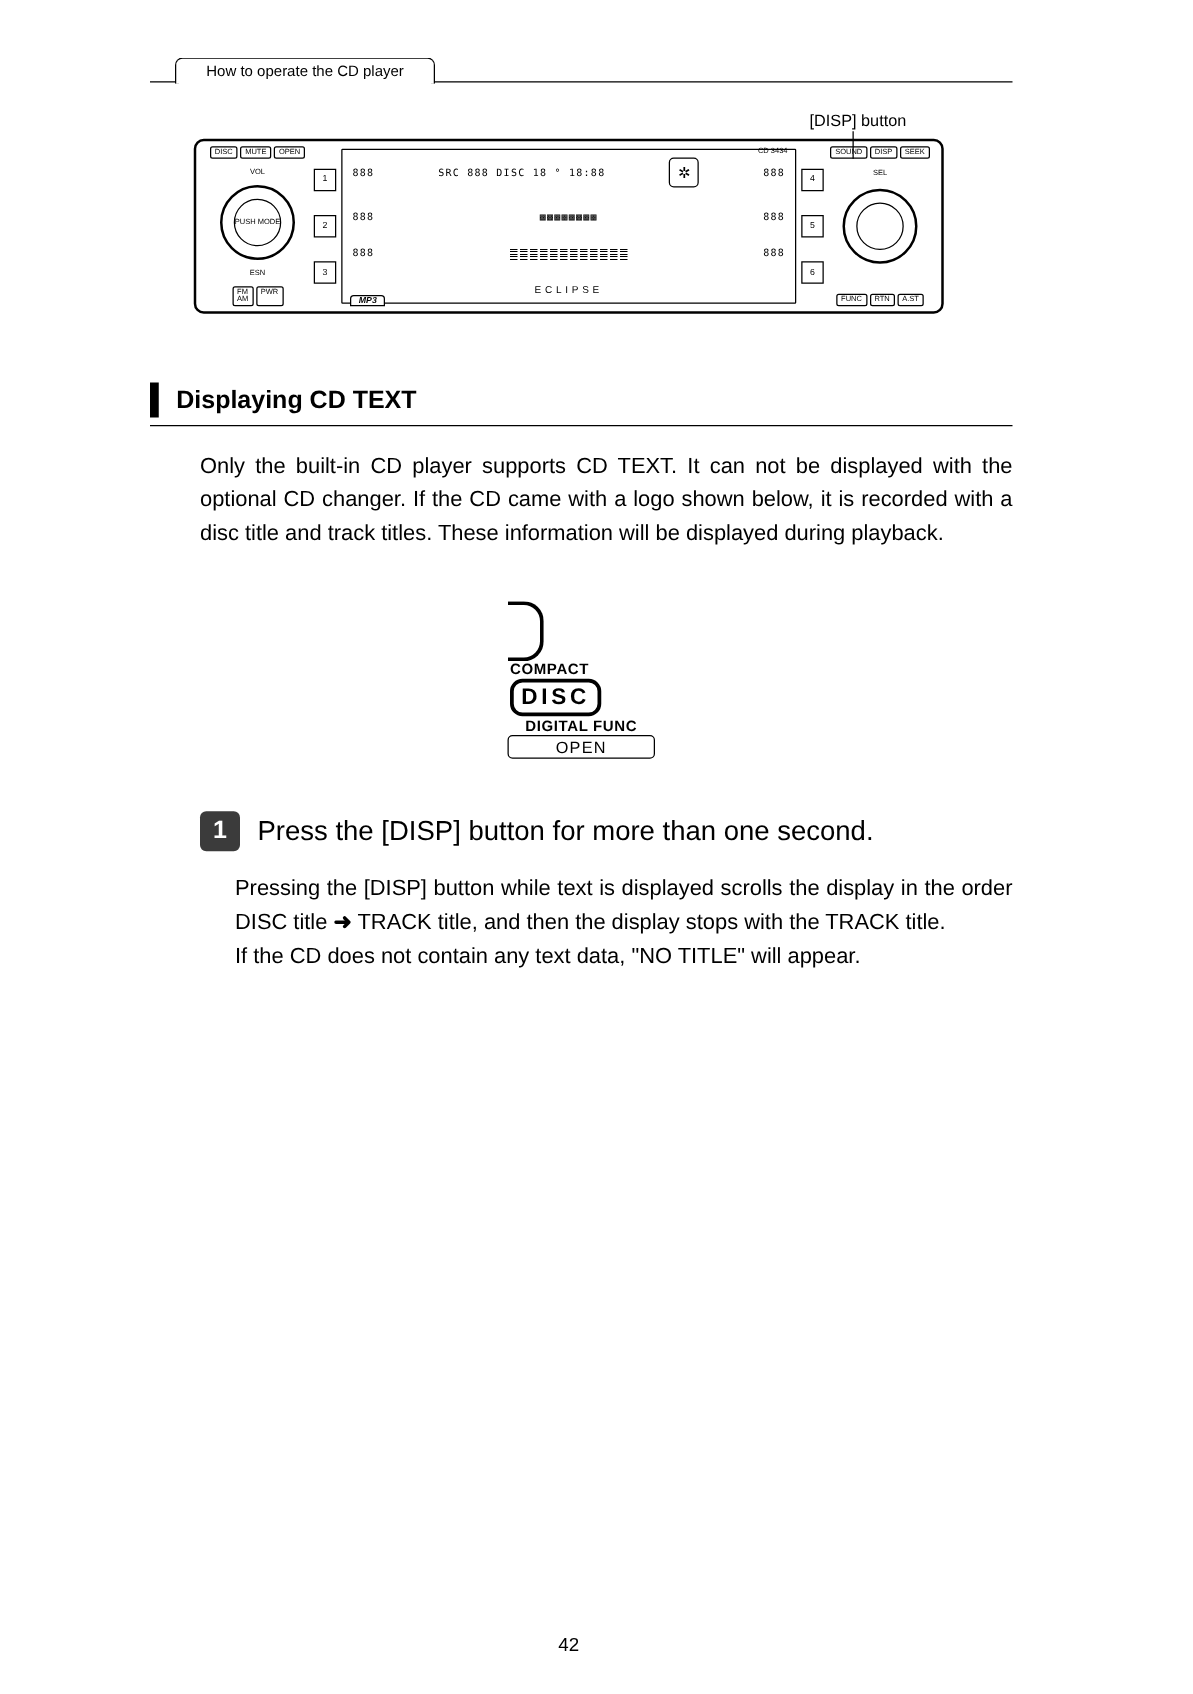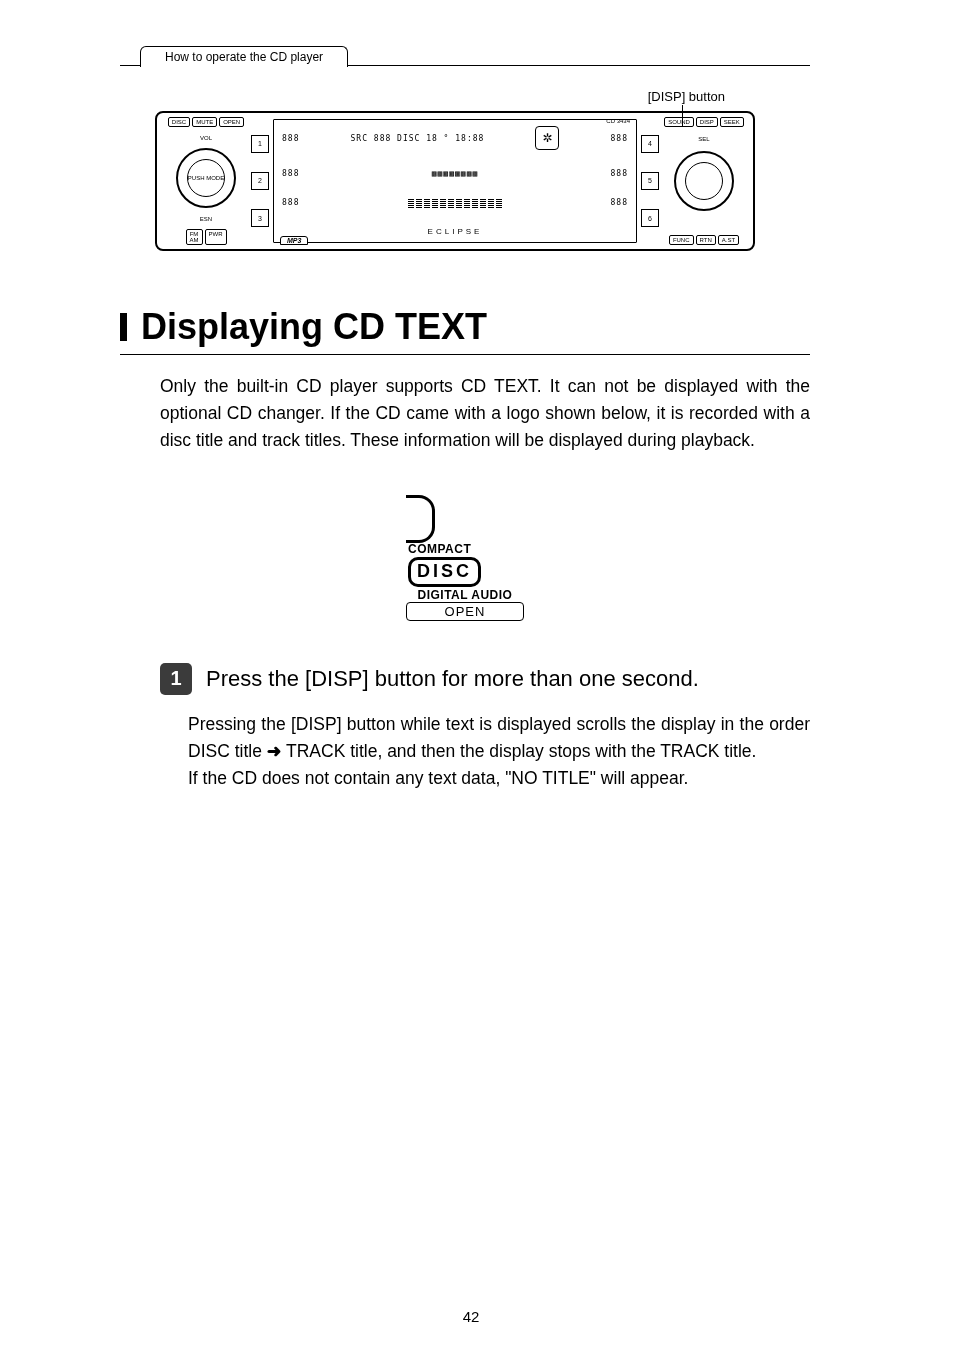--- a/index.html
+++ b/index.html
@@ -192,21 +192,21 @@
     display: flex;
     align-items: center;
   }
   .bar {
     width: 7px;
     height: 28px;
     background: #000;
     margin-right: 14px;
   }
   .section-title {
-    font-size: 36px;
+    font-size: 20px;
     font-weight: bold;
   }
   .body-text {
     margin: 18px 0 0 40px;
     font-size: 17.5px;
     line-height: 1.55;
     text-align: justify;
   }
   .logo-wrap {
     display: flex;
@@ -297,21 +297,20 @@
   .arrow {
     font-weight: bold;
   }
   .page-number {
     position: absolute;
     bottom: 30px;
     left: 0;
     width: 100%;
     text-align: center;
     font-size: 15px;
-    padding-left: 16px;
   }
 </style>
 </head>
 <body>
 
 <div class="page">
 
   <div class="header-line">
     <div class="breadcrumb">How to operate the CD player</div>
   </div>
@@ -414,21 +413,21 @@
 
   <div class="logo-wrap">
     <div class="cd-logo">
       <div class="cd-top">
         <div class="cd-d"></div>
         <div class="cd-right">
           <div class="compact">COMPACT</div>
           <div class="di-badge">DISC</div>
         </div>
       </div>
-      <div class="digital">DIGITAL AUDIO</div>
+      <div class="digital">DIGITAL FUNC</div>
       <div class="text-box">OPEN</div>
     </div>
   </div>
 
   <div class="step-row">
     <div class="step-badge">1</div>
     <div class="step-head">Press the [DISP] button for more than one second.</div>
   </div>
 
   <div class="step-body">

